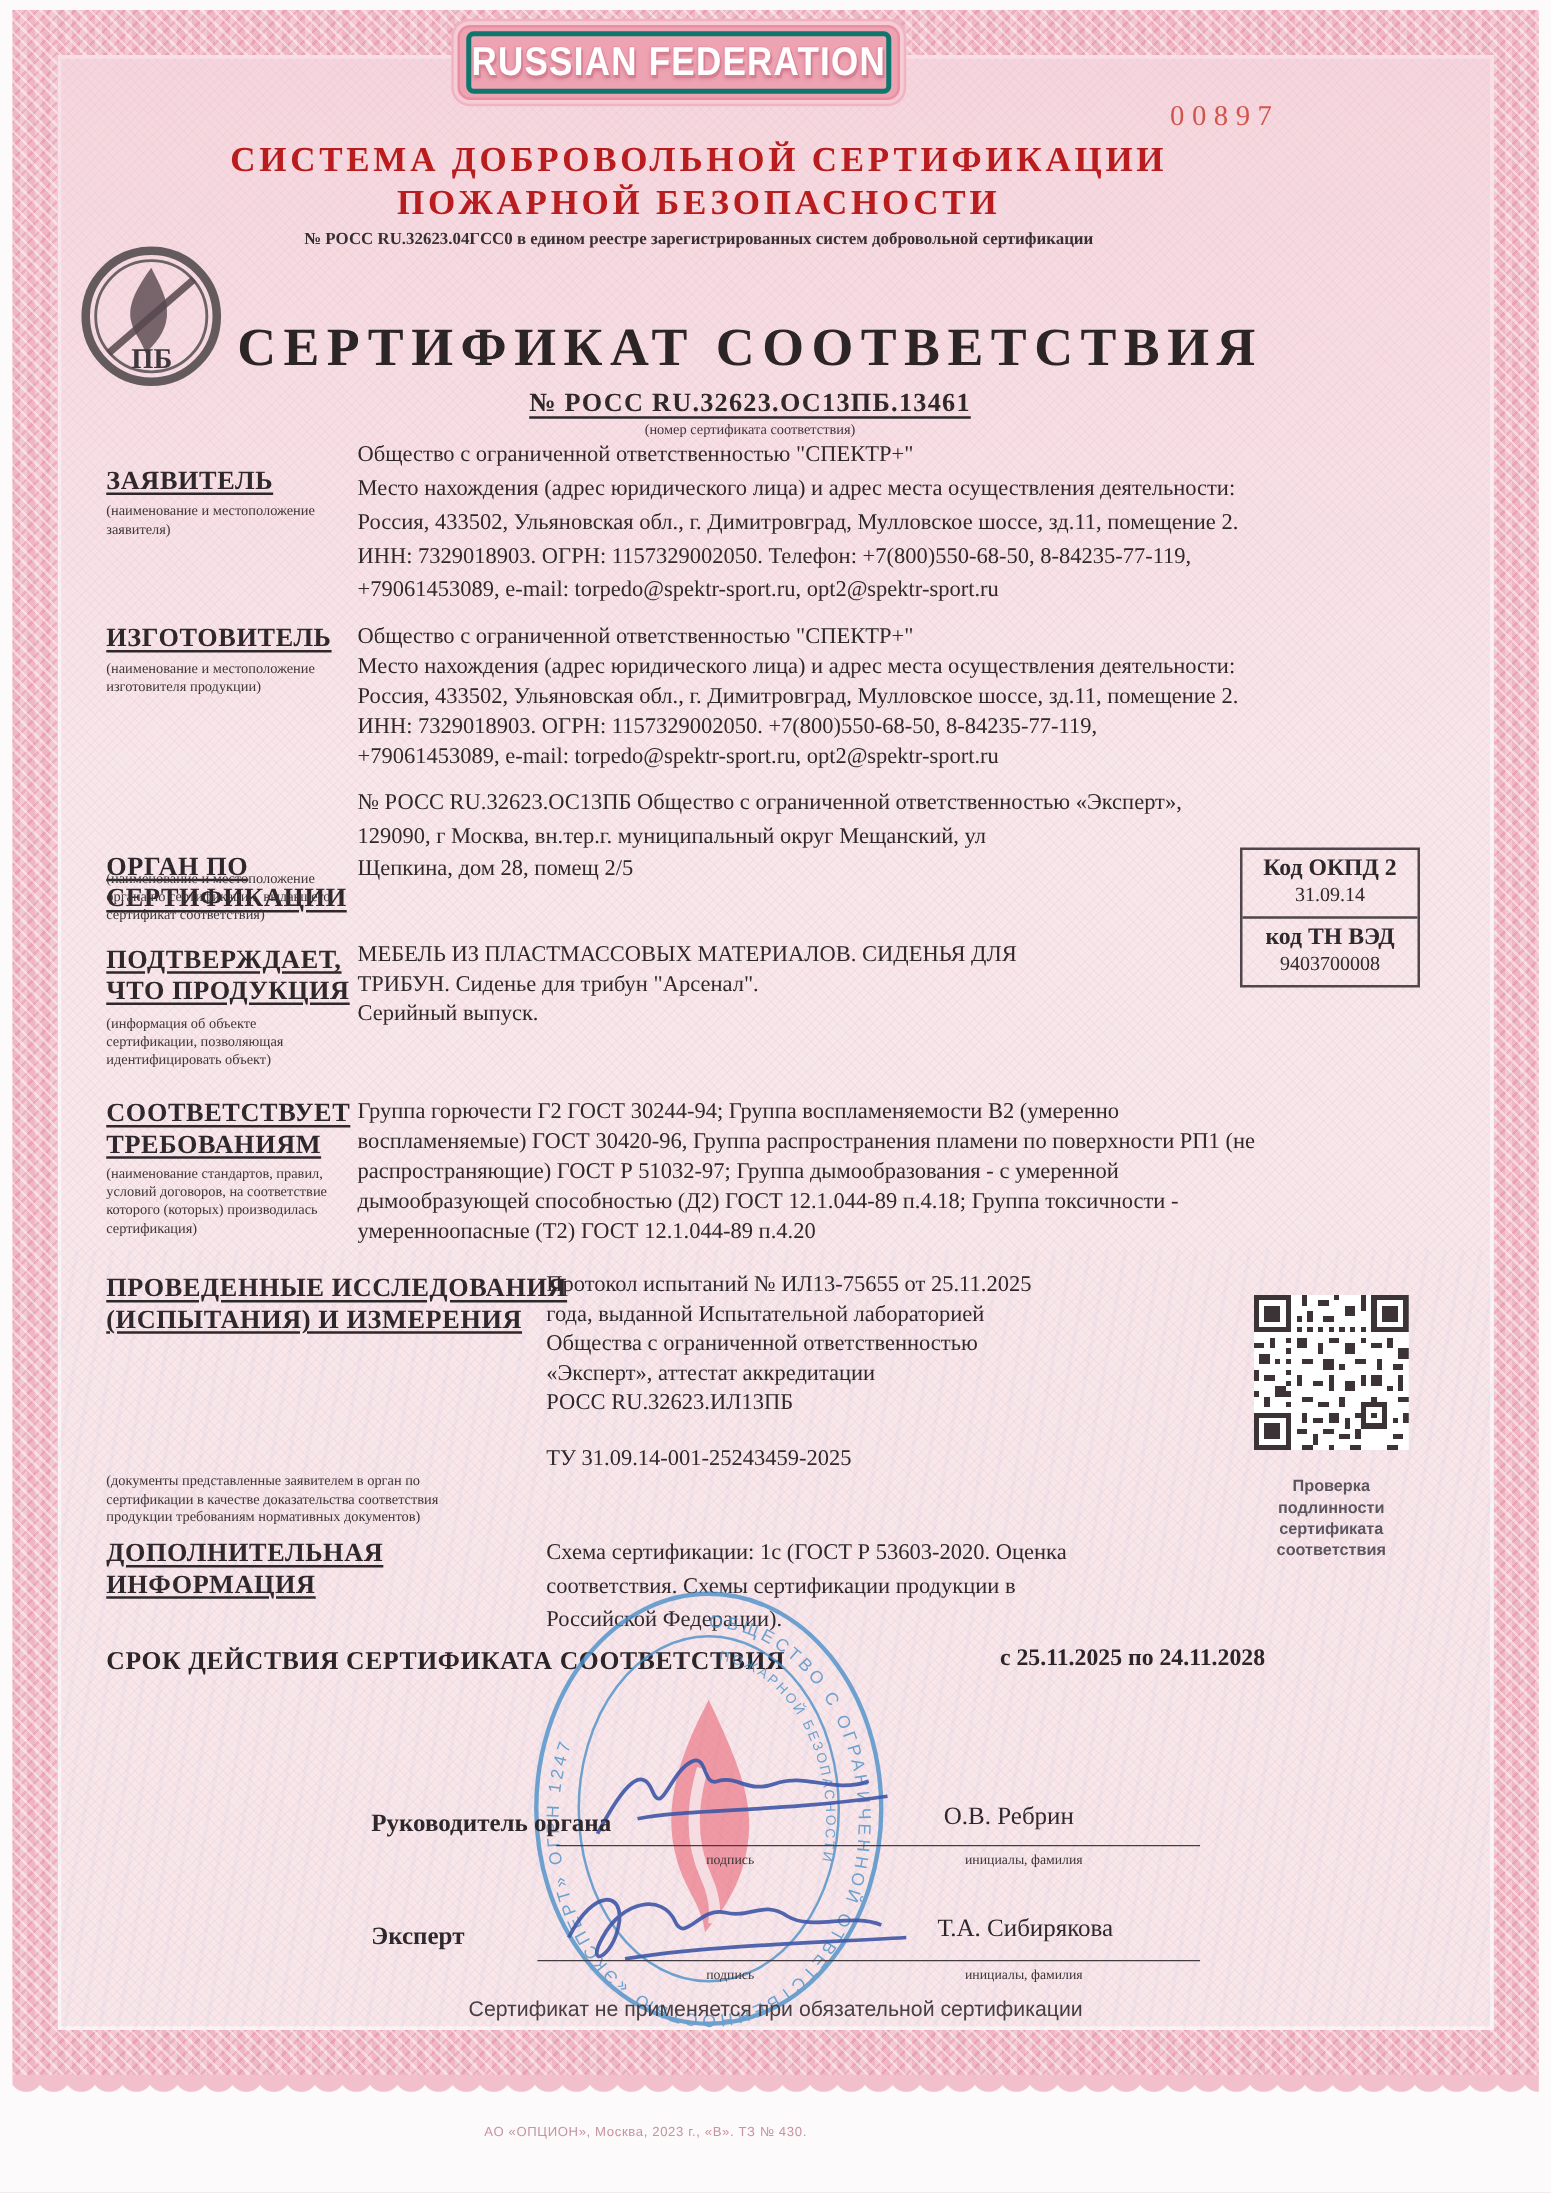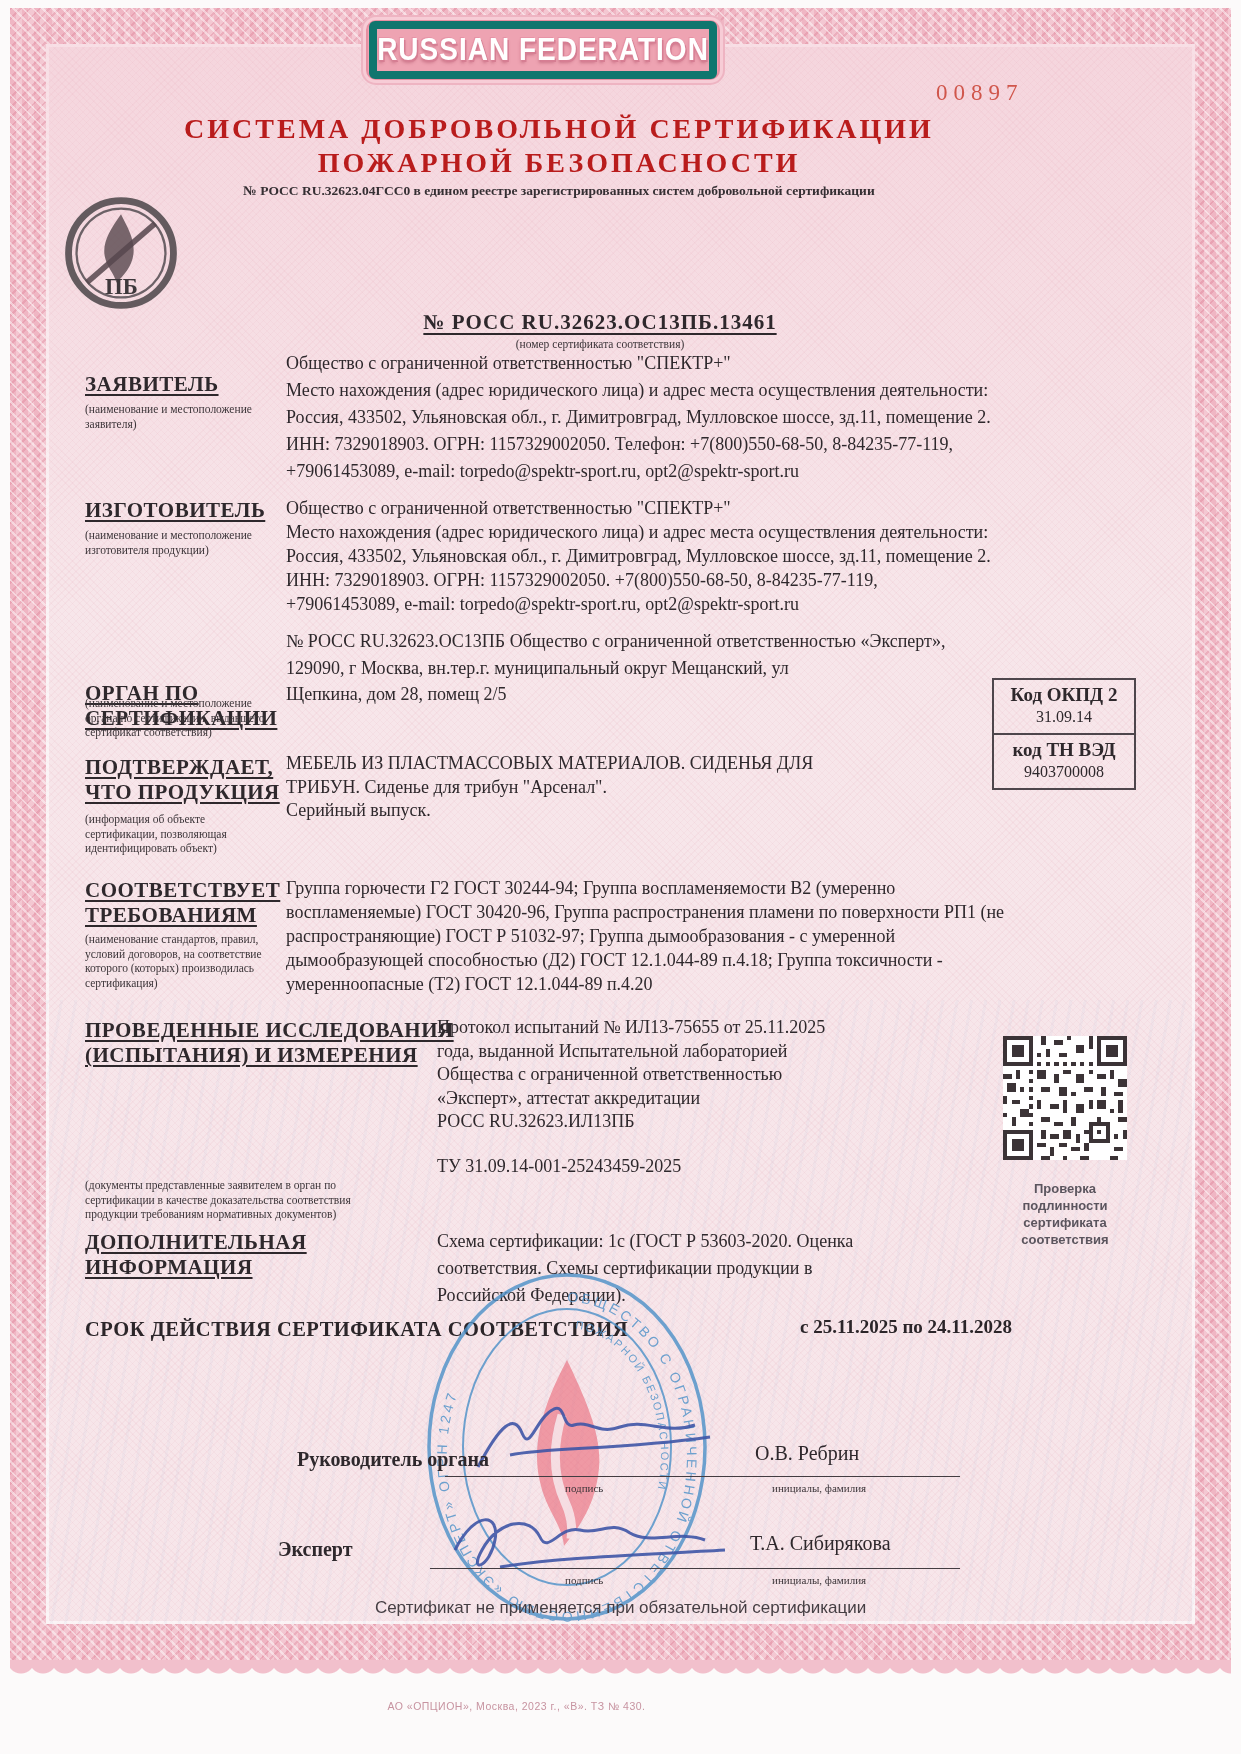--- a/index.html
+++ b/index.html
@@ -19,21 +19,21 @@
           repeating-linear-gradient(-45deg,rgba(216,130,150,.07) 0 1px,transparent 1px 5px);
         box-shadow:inset 0 0 0 3px rgba(255,255,255,.55);}
   .tint-top{position:absolute;left:46px;top:44px;width:1149px;height:560px;
         background:linear-gradient(180deg,rgba(240,170,188,.28),rgba(240,170,188,0));pointer-events:none;}
   .guilloche{position:absolute;left:46px;top:1000px;width:1149px;height:624px;
         background:repeating-linear-gradient(100deg,rgba(120,160,210,.05) 0 3px,transparent 3px 14px);pointer-events:none;}
 
   .abs{position:absolute;}
   .banner{position:absolute;left:366px;top:20px;width:350px;height:56px;background:#eea3b2;border:2px solid #e88fa2;
         border-radius:10px;box-shadow:0 0 0 3px #f7ccd6,0 0 0 5px #eeb4c2;display:flex;align-items:center;justify-content:center;}
-  .banner-inner{border:8px solid #0f766e;border-radius:6px;width:332px;height:42px;display:flex;align-items:center;justify-content:center;}
+  .banner-inner{border:4px solid #0f766e;border-radius:6px;width:332px;height:42px;display:flex;align-items:center;justify-content:center;}
   .banner-text{font-family:"Liberation Sans",sans-serif;font-weight:bold;font-size:28px;letter-spacing:1px;color:#fff;
         transform:scaleY(1.15);text-shadow:1.5px 1.5px 0 #d67e93,-1px -1px 0 #e793a6,0 2px 3px rgba(160,60,85,.45);}
   .serial{position:absolute;left:936px;top:80px;font-size:23px;color:#d0564b;letter-spacing:6px;}
   .sys-title{position:absolute;left:0;top:112px;width:1118px;text-align:center;font-weight:bold;font-size:28px;
         line-height:34px;letter-spacing:3px;white-space:pre-line;color:#b91c1c;}
   .registry{position:absolute;left:0;top:183px;width:1118px;text-align:center;font-weight:bold;font-size:13.5px;color:#352f33;}
   .cert-title{position:absolute;left:100px;top:254px;width:1000px;text-align:center;font-weight:bold;font-size:43px;
         letter-spacing:6px;color:#2b2528;}
   .cert-number{position:absolute;left:100px;top:310px;width:1000px;text-align:center;font-weight:bold;font-size:21px;
         letter-spacing:1px;text-decoration:underline;text-underline-offset:4px;text-decoration-thickness:2px;color:#2e282c;}
@@ -90,20 +90,21 @@
   <div class="registry">№ РОСС RU.32623.04ГСС0 в едином реестре зарегистрированных систем добровольной сертификации</div>
 
   <svg class="abs" style="left:64px;top:196px;" width="114" height="114" viewBox="0 0 100 100">
     <circle cx="50" cy="50" r="46" fill="none" stroke="#4a4448" stroke-width="6" opacity=".85"></circle>
     <circle cx="50" cy="50" r="39" fill="none" stroke="#4a4448" stroke-width="2" opacity=".8"></circle>
     <path d="M50,16 C40,30 33,42 36,54 C38,63 44,68 46,76 C52,70 60,62 61,50 C62,38 56,28 50,16 Z" fill="#57474e" opacity=".8"></path>
     <line x1="20" y1="76" x2="80" y2="24" stroke="#57474e" stroke-width="5" opacity=".85"></line>
     <text x="36" y="86" font-size="20" font-weight="bold" fill="#3e383c">ПБ</text>
   </svg>
 
+  <div class="cert-title">СЕРТИФИКАТ СООТВЕТСТВИЯ</div>
   <div class="cert-number">№ РОСС RU.32623.ОС13ПБ.13461</div>
   <div class="num-caption">(номер сертификата соответствия)</div>
 
   <div class="sec-label" style="left:85px;top:372px;">ЗАЯВИТЕЛЬ</div>
   <div class="sec-sub" style="left:85px;top:402px;width:220px;">(наименование и местоположение
 заявителя)</div>
   <div class="sec-body" style="left:286px;top:350px;width:770px;line-height:27px;">Общество с ограниченной ответственностью "СПЕКТР+"
 Место нахождения (адрес юридического лица) и адрес места осуществления деятельности:
 Россия, 433502, Ульяновская обл., г. Димитровград, Мулловское шоссе, зд.11, помещение 2.
 ИНН: 7329018903. ОГРН: 1157329002050. Телефон: +7(800)550-68-50, 8-84235-77-119,
@@ -300,21 +301,21 @@
   <svg class="abs" style="left:440px;top:1495px;" width="300" height="100" viewBox="0 0 300 100">
     <path d="M15,55 C35,15 60,18 55,45 C50,72 28,80 42,55 C58,25 90,20 100,42 C108,60 120,30 140,35 C160,40 170,25 190,38 C210,50 240,35 265,45 M60,72 C120,62 200,60 285,55" stroke="#3e55a6" stroke-width="3" fill="none" opacity=".9"></path>
   </svg>
 
   <div class="role" style="left:297px;top:1448px;">Руководитель органа</div>
   <div class="sig-line" style="left:445px;top:1476px;width:515px;"></div>
   <div class="small-cap" style="left:565px;top:1482px;">подпись</div>
   <div class="sig-name" style="left:755px;top:1442px;">О.В. Ребрин</div>
   <div class="small-cap" style="left:772px;top:1482px;">инициалы, фамилия</div>
 
-  <div class="role" style="left:278px;top:1538px;">Эксперт</div>
+  <div class="role" style="left:297px;top:1538px;">Эксперт</div>
   <div class="sig-line" style="left:430px;top:1568px;width:530px;"></div>
   <div class="small-cap" style="left:565px;top:1574px;">подпись</div>
   <div class="sig-name" style="left:750px;top:1532px;">Т.А. Сибирякова</div>
   <div class="small-cap" style="left:772px;top:1574px;">инициалы, фамилия</div>
 
   <div class="footer-note">Сертификат не применяется при обязательной сертификации</div>
   <div class="print-info">АО «ОПЦИОН», Москва, 2023 г., «В». ТЗ № 430.</div>
 </div>
 
 </body></html>

